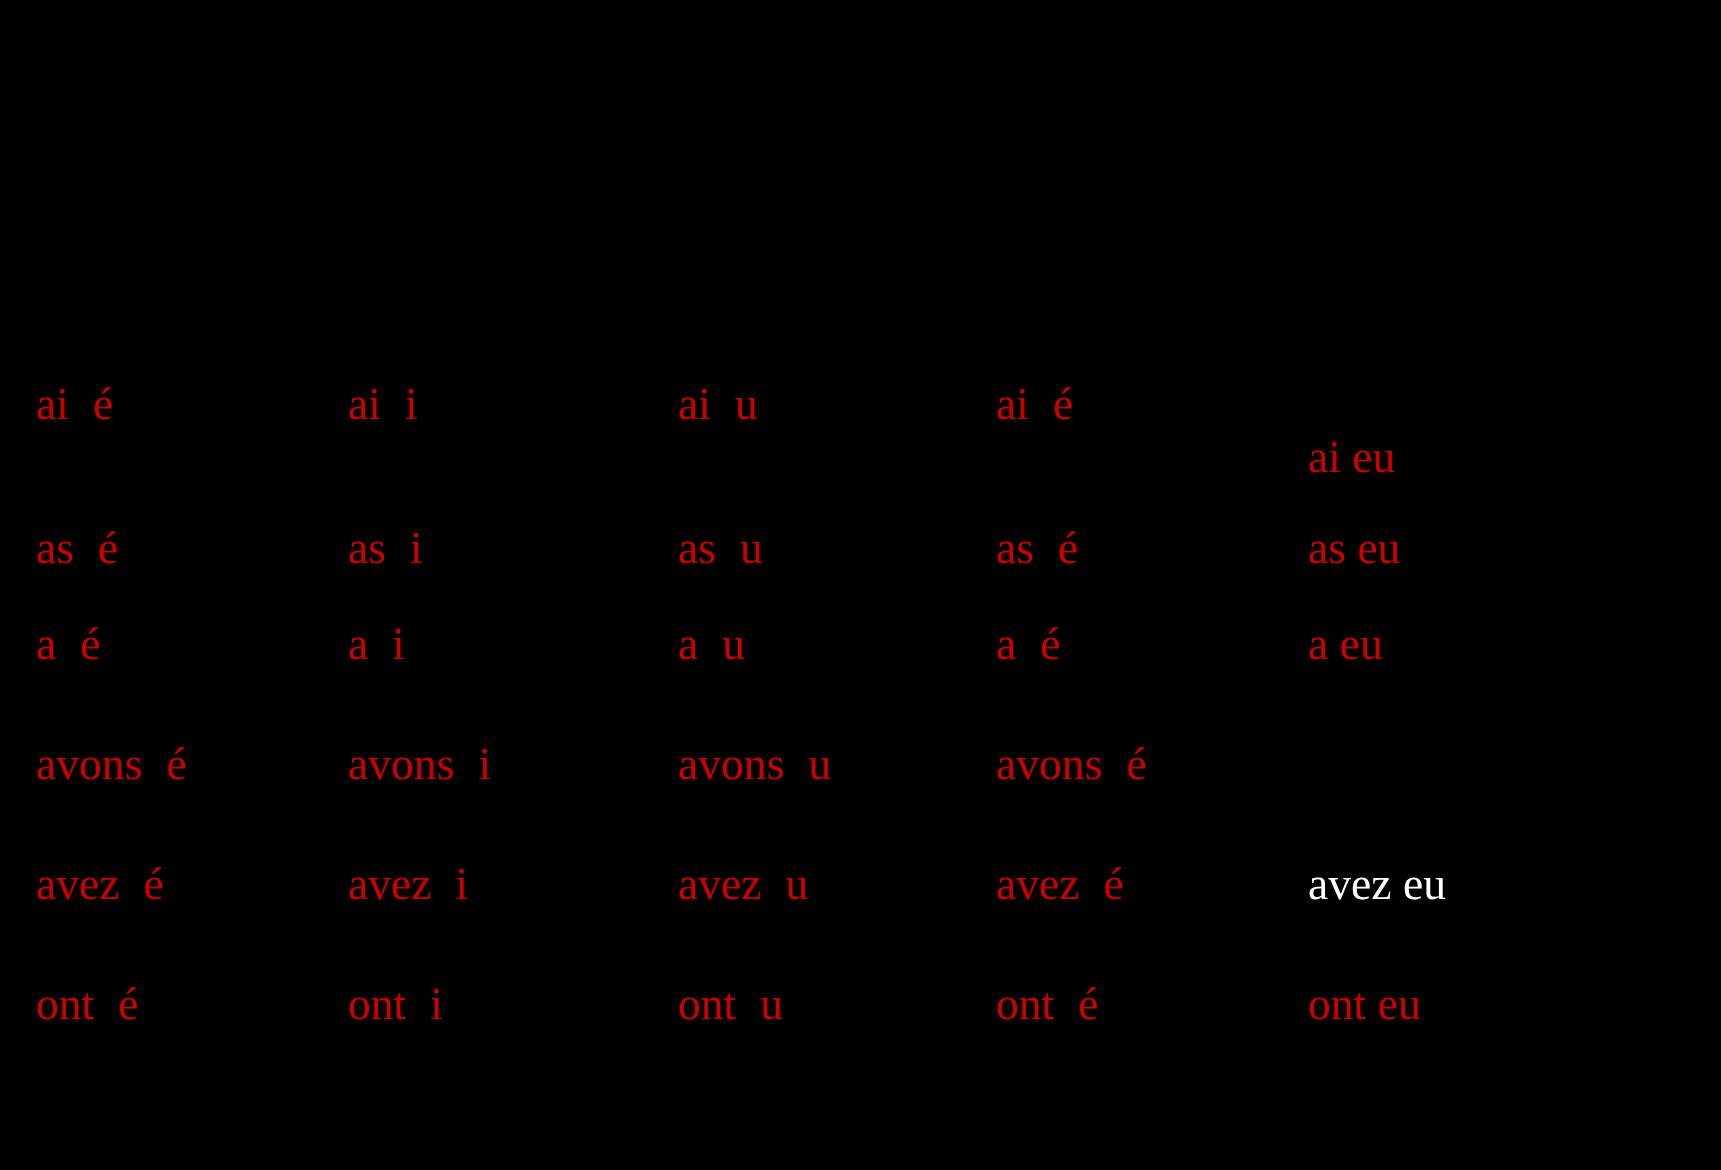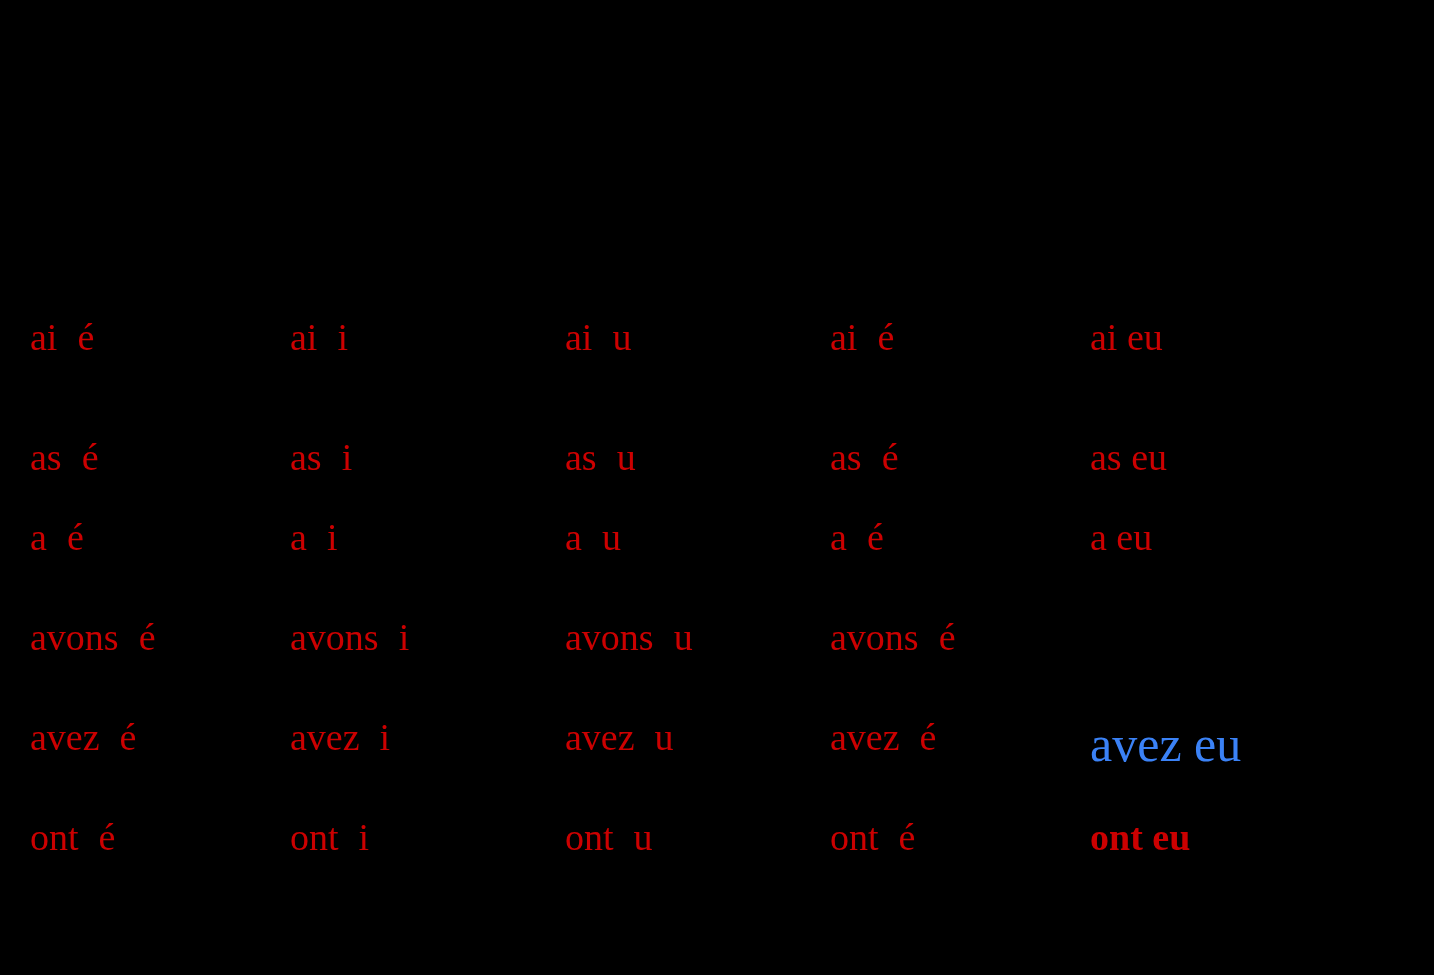--- a/index.html
+++ b/index.html
@@ -36,21 +36,21 @@
     </div>
     <div style="position: absolute; top: 315px; left: 565px; display: flex; align-items: center; gap: 20px;">
       <span style="color: rgb(204, 0, 0); font-size: 38px;">ai</span>
       <span style="color: rgb(204, 0, 0); font-size: 38px;">u</span>
     </div>
     <div style="position: absolute; top: 315px; left: 830px; display: flex; align-items: center; gap: 20px;">
       <span style="color: rgb(204, 0, 0); font-size: 38px;">ai</span>
       <span style="color: rgb(204, 0, 0); font-size: 38px;">é</span>
     </div>
     <div style="position: absolute; top: 315px; left: 1090px; display: flex; align-items: center; gap: 20px;">
-      <span style="color: rgb(204, 0, 0); font-size: 38px;">ai eu</span>
+      <span style="color: rgb(204, 0, 0); font-size: 38px; margin-top: 44px;">ai eu</span>
     </div>
     <div style="position: absolute; top: 435px; left: 30px; display: flex; align-items: center; gap: 20px;">
       <span style="color: rgb(204, 0, 0); font-size: 38px;">as</span>
       <span style="color: rgb(204, 0, 0); font-size: 38px;">é</span>
     </div>
     <div style="position: absolute; top: 435px; left: 290px; display: flex; align-items: center; gap: 20px;">
       <span style="color: rgb(204, 0, 0); font-size: 38px;">as</span>
       <span style="color: rgb(204, 0, 0); font-size: 38px;">i</span>
     </div>
     <div style="position: absolute; top: 435px; left: 565px; display: flex; align-items: center; gap: 20px;">
@@ -109,34 +109,34 @@
     </div>
     <div style="position: absolute; top: 715px; left: 565px; display: flex; align-items: center; gap: 20px;">
       <span style="color: rgb(204, 0, 0); font-size: 38px;">avez</span>
       <span style="color: rgb(204, 0, 0); font-size: 38px;">u</span>
     </div>
     <div style="position: absolute; top: 715px; left: 830px; display: flex; align-items: center; gap: 20px;">
       <span style="color: rgb(204, 0, 0); font-size: 38px;">avez</span>
       <span style="color: rgb(204, 0, 0); font-size: 38px;">é</span>
     </div>
     <div style="position: absolute; top: 715px; left: 1090px; display: flex; align-items: center; gap: 20px;">
-      <span style="color: #3b82f6; font-size: 50px;">avez eu</span>
+      <span style="color: #ffffff; font-size: 38px;">avez eu</span>
     </div>
     <div style="position: absolute; top: 815px; left: 30px; display: flex; align-items: center; gap: 20px;">
       <span style="color: rgb(204, 0, 0); font-size: 38px;">ont</span>
       <span style="color: rgb(204, 0, 0); font-size: 38px;">é</span>
     </div>
     <div style="position: absolute; top: 815px; left: 290px; display: flex; align-items: center; gap: 20px;">
       <span style="color: rgb(204, 0, 0); font-size: 38px;">ont</span>
       <span style="color: rgb(204, 0, 0); font-size: 38px;">i</span>
     </div>
     <div style="position: absolute; top: 815px; left: 565px; display: flex; align-items: center; gap: 20px;">
       <span style="color: rgb(204, 0, 0); font-size: 38px;">ont</span>
       <span style="color: rgb(204, 0, 0); font-size: 38px;">u</span>
     </div>
     <div style="position: absolute; top: 815px; left: 830px; display: flex; align-items: center; gap: 20px;">
       <span style="color: rgb(204, 0, 0); font-size: 38px;">ont</span>
       <span style="color: rgb(204, 0, 0); font-size: 38px;">é</span>
     </div>
-    <div style="position: absolute; top: 815px; left: 1090px; display: flex; align-items: center; gap: 20px; font-weight: bold;">
+    <div style="position: absolute; top: 815px; left: 1090px; display: flex; align-items: center; gap: 20px;">
       <span style="color: rgb(204, 0, 0); font-size: 38px;">ont eu</span>
     </div>
   </div>
 
 </body></html>

